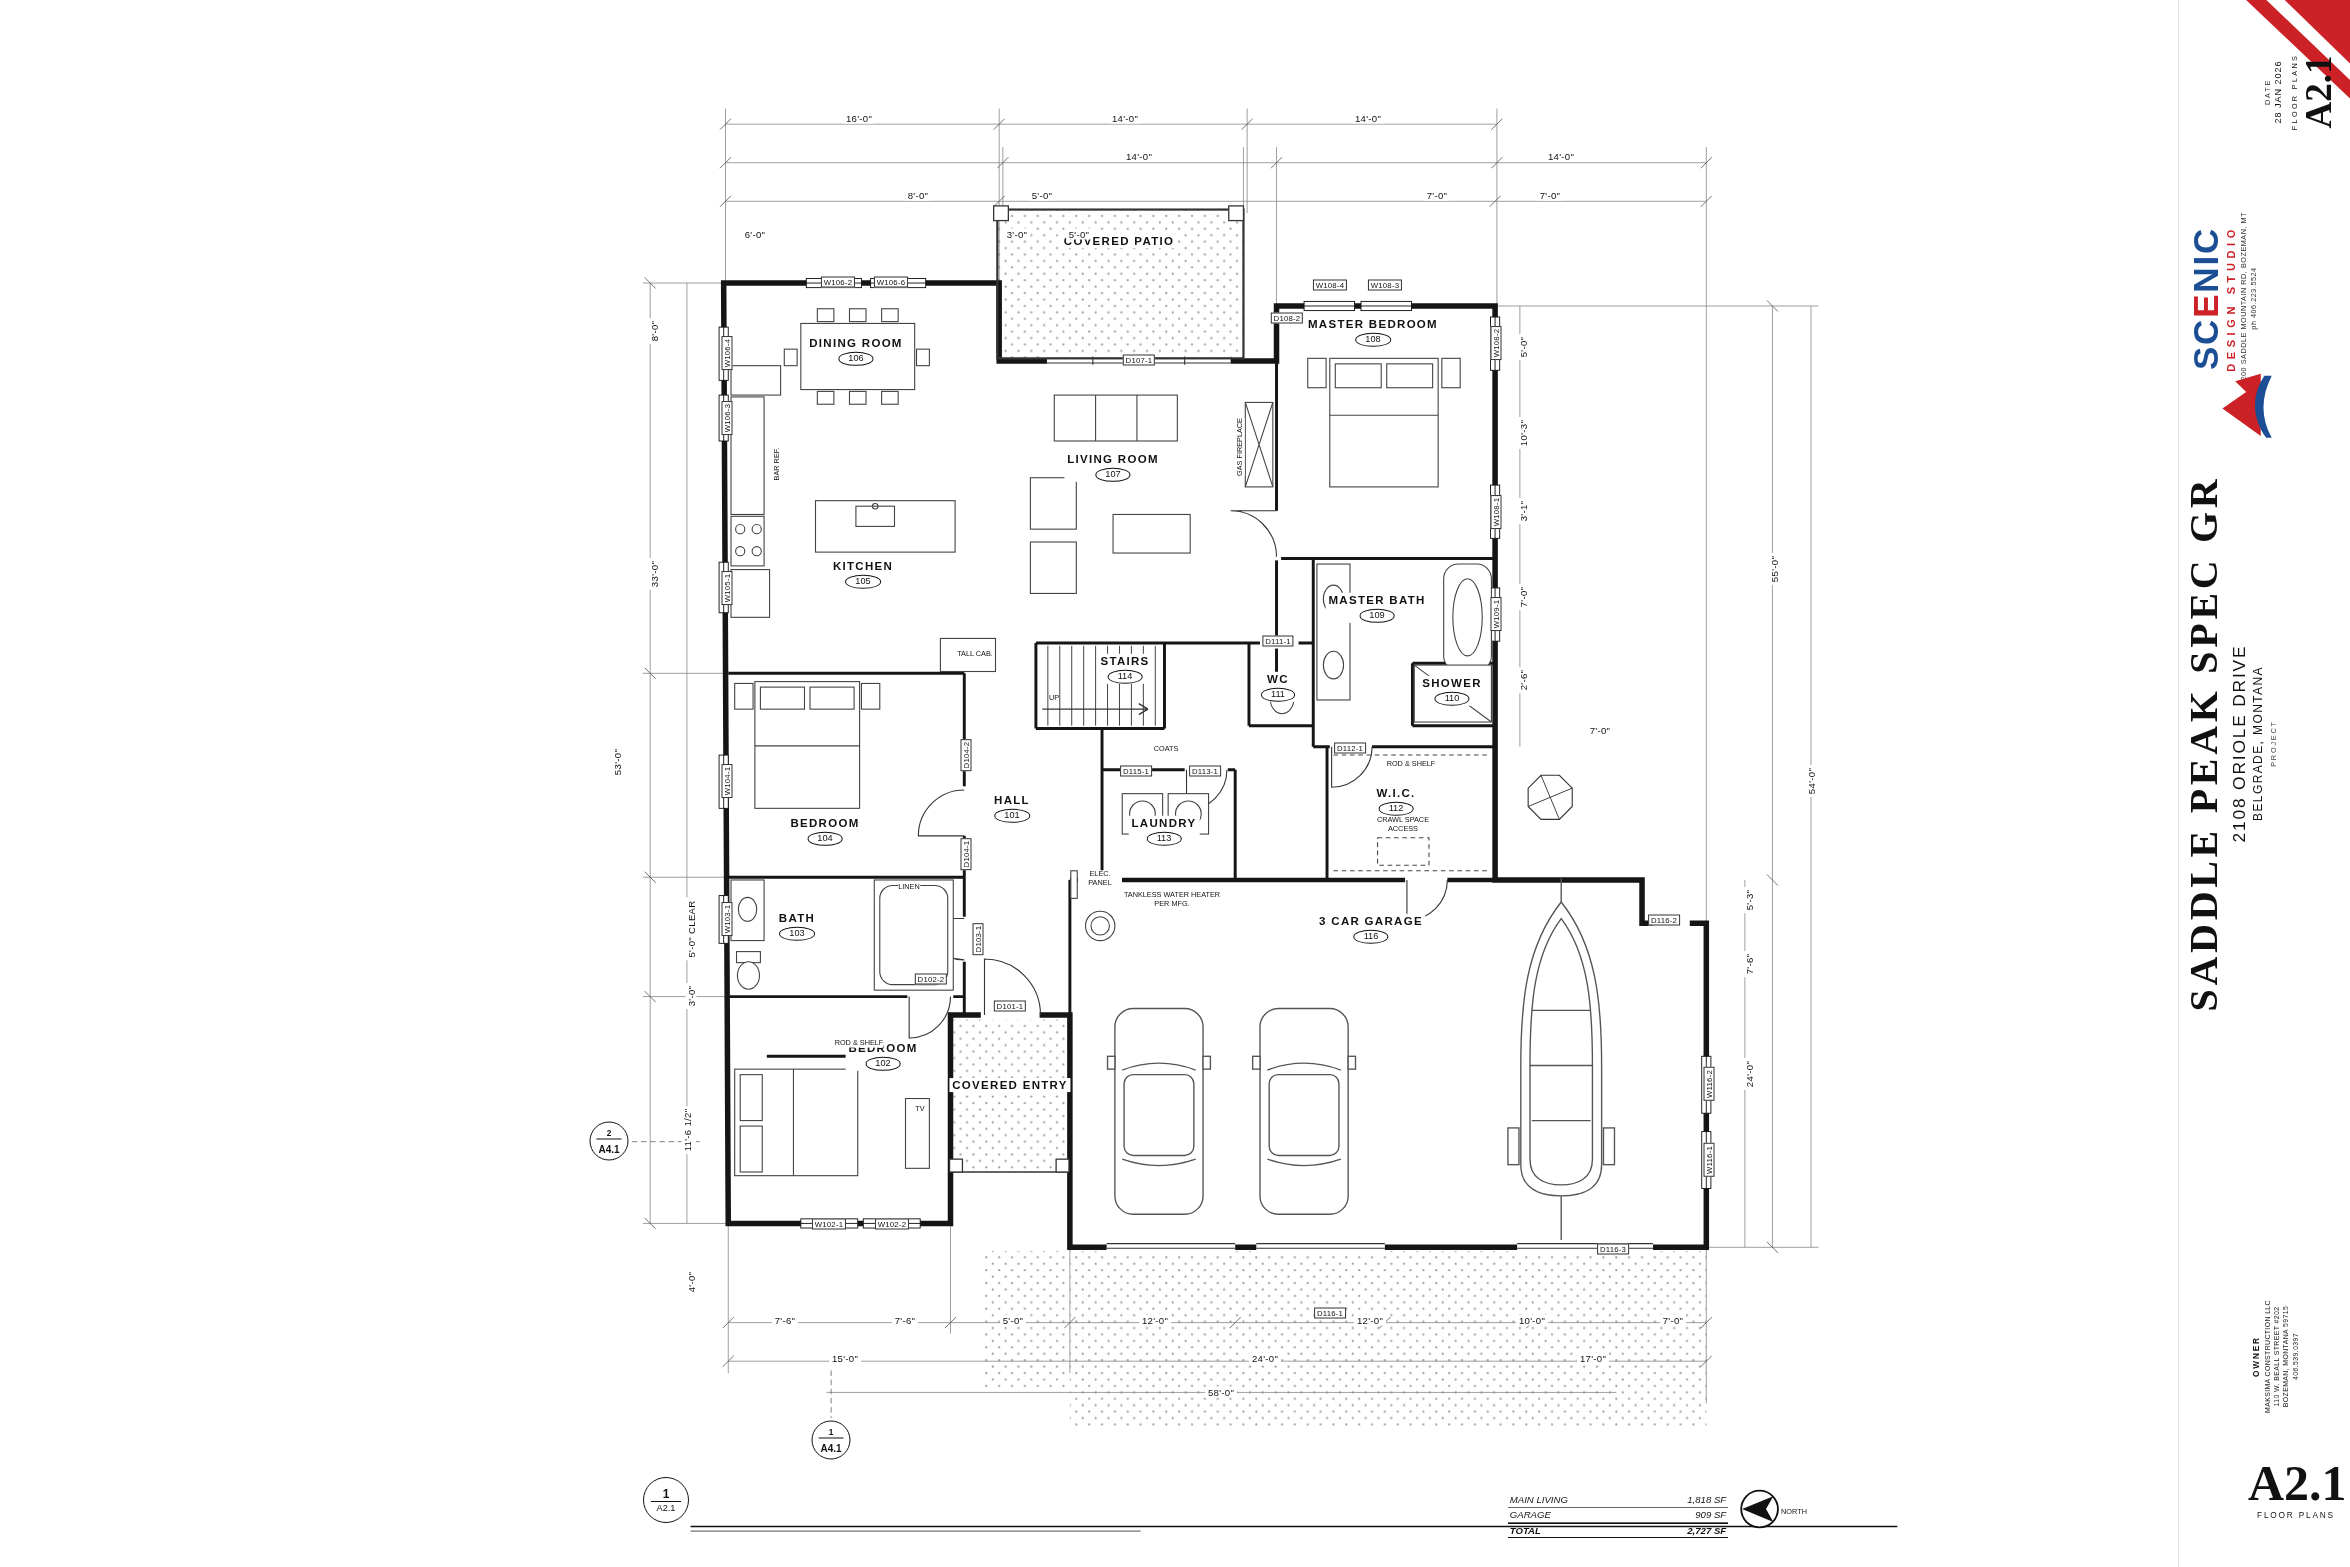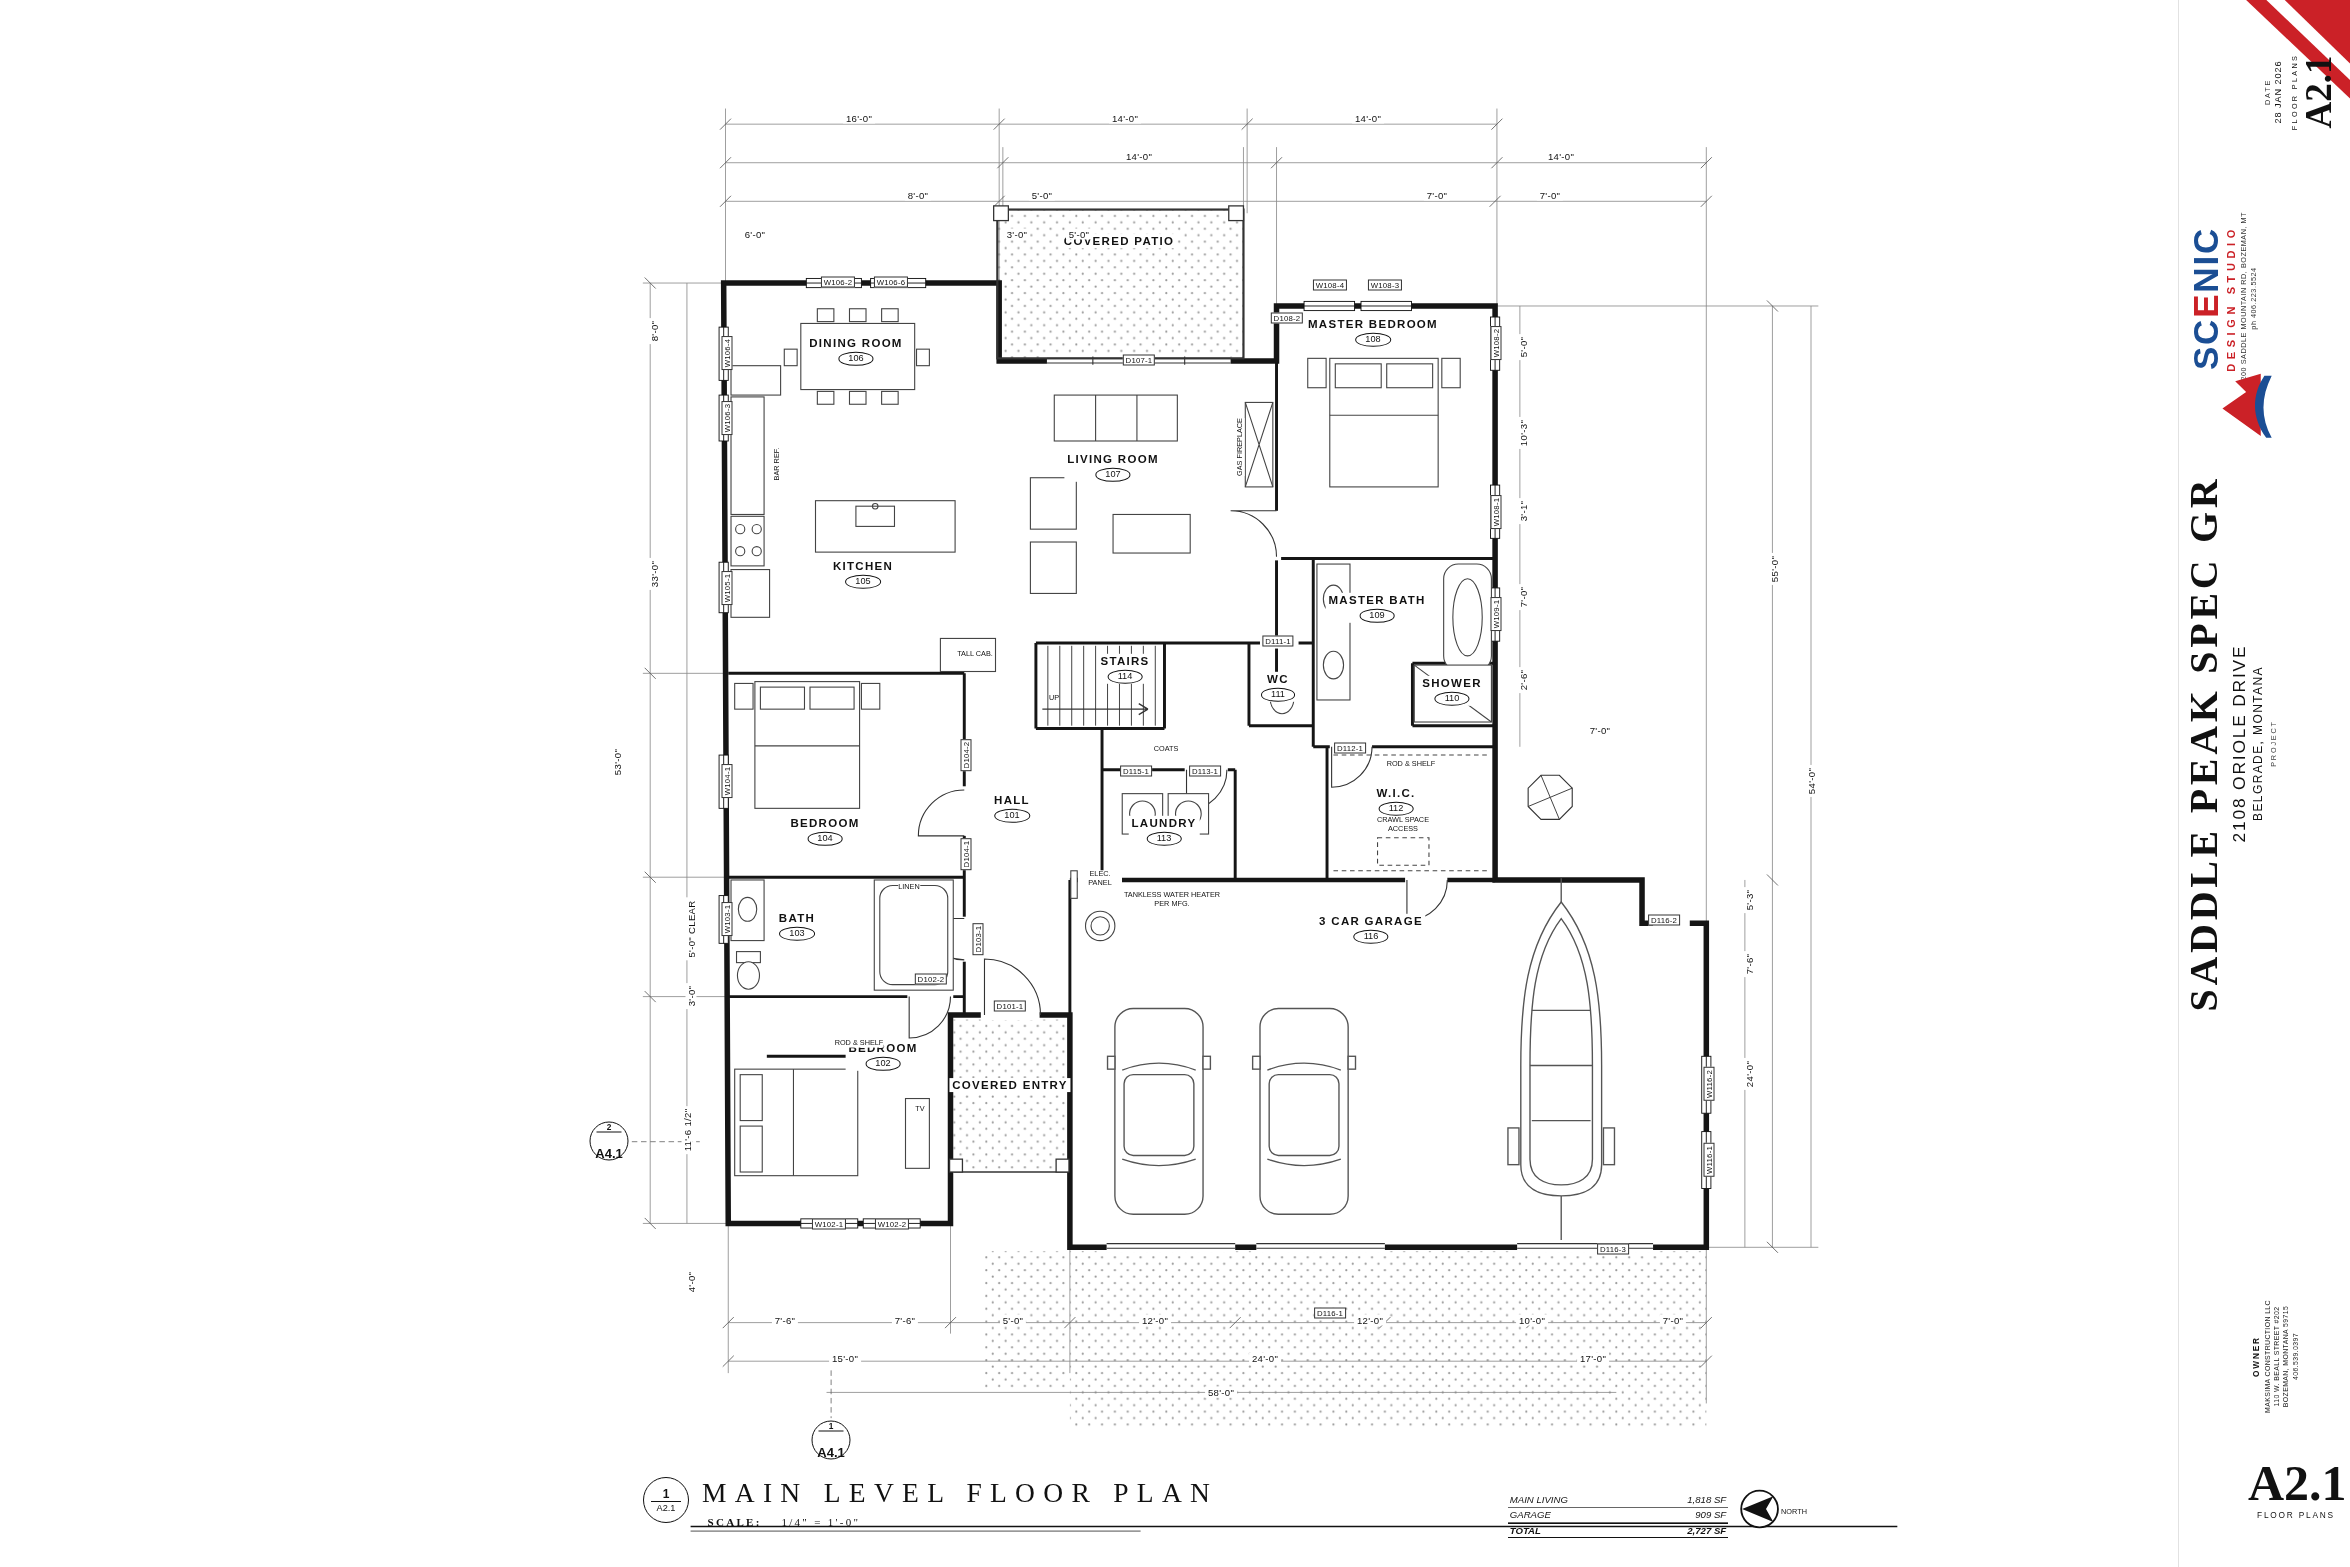--- a/index.html
+++ b/index.html
@@ -13,21 +13,21 @@
   .room-label{text-align:center;background:#fff;padding:0.9px 2.8px;line-height:1.05;}
   .room-name{font-size:11.5px;font-weight:bold;letter-spacing:1.3px;white-space:nowrap;}
   .room-num{display:inline-block;border:1.3px solid #111;border-radius:50%;padding:0.9px 9.2px;
             font-size:9.2px;margin-top:2.8px;background:#fff;}
   .dim{font-size:9.6px;background:#fff;padding:0 2.8px;white-space:nowrap;letter-spacing:0.3px;}
   .tag{font-size:7.8px;border:0.9px solid #333;background:#fff;padding:0 1.8px;white-space:nowrap;letter-spacing:0.2px;}
   .note{font-size:7.3px;background:#fff;line-height:1.2;text-align:center;white-space:nowrap;}
   .marker{width:37px;height:37px;border:1.4px solid #111;border-radius:50%;background:#fff;
           display:flex;flex-direction:column;align-items:center;justify-content:center;font-size:8.3px;font-weight:bold;}
   .m-num{border-bottom:0.9px solid #111;width:68%;text-align:center;padding-bottom:0.9px;}
-  .m-sheet{padding-top:13px;font-size:13px;}
+  .m-sheet{padding-top:4px;font-size:10px;}
 
   
   .title-area{position:absolute;left:643px;top:1477px;display:flex;gap:13px;align-items:flex-start;}
   .detail-marker{width:44px;height:44px;border:1.5px solid #111;border-radius:50%;background:#fff;
                  display:flex;flex-direction:column;align-items:center;justify-content:center;}
   .dm-num{font-size:12px;font-weight:bold;border-bottom:1.1px solid #111;width:66%;text-align:center;}
   .dm-sheet{font-size:9.2px;padding-top:0.9px;}
   .main-title{font-family:"Liberation Serif",serif;font-size:27.5px;letter-spacing:8.3px;color:#111;white-space:nowrap;}
   .scale-line{font-family:"Liberation Serif",serif;font-size:11px;letter-spacing:2.3px;margin-top:7.3px;padding-left:5.5px;}
   .scale-line .sc-label{font-weight:bold;margin-right:14.7px;}
@@ -405,27 +405,20 @@
         <div class="m-num">1</div>
         <div class="m-sheet">A4.1</div>
       </div>
     </div>
 
   <div class="title-area">
     <div class="detail-marker">
       <span class="dm-num">1</span>
       <span class="dm-sheet">A2.1</span>
     </div>
-    <div>
-      <div class="main-title">MAIN  LEVEL  FLOOR  PLAN</div>
-      <div class="scale-line">
-        <span class="sc-label">SCALE:</span>
-        <span>1/4" = 1'-0"</span>
-      </div>
-    </div>
   </div>
 
   <div class="area-table">
     <div class="at-row">
       <span>MAIN LIVING</span>
       <span>1,818 SF</span>
     </div>
     <div class="at-row">
       <span>GARAGE</span>
       <span>909 SF</span>

